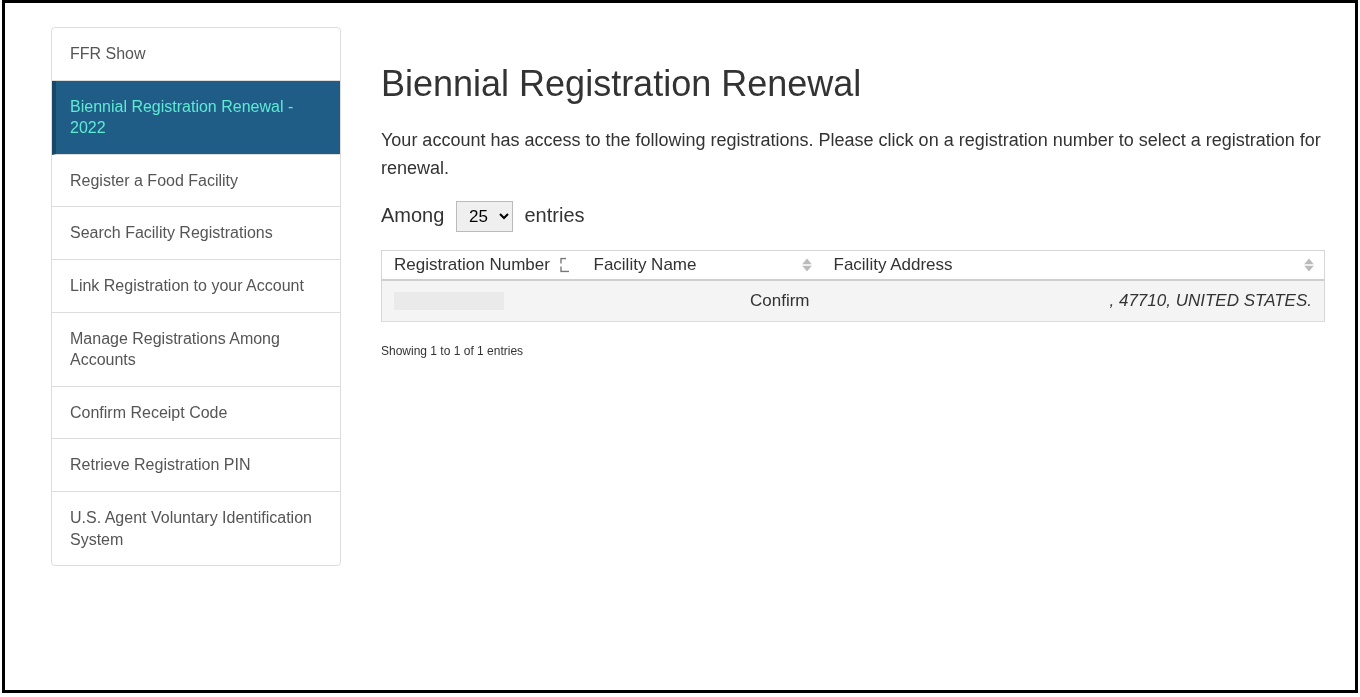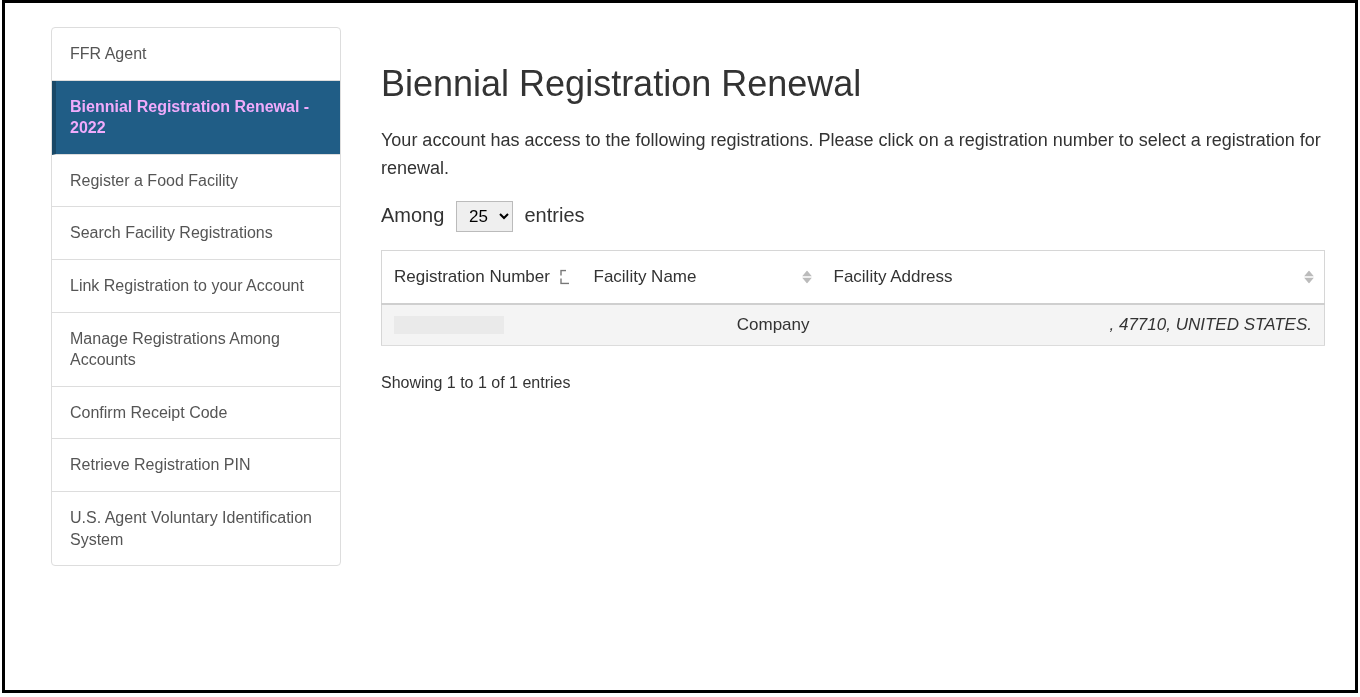--- a/index.html
+++ b/index.html
@@ -33,24 +33,23 @@
     padding:15px 18px;
     font-size:16px;
     color:#555;
     border-bottom:1px solid #ddd;
     cursor:pointer;
     line-height:1.35;
   }
   .sidebar-item:last-child { border-bottom:none; }
   .sidebar-item.active {
     background:#205d86;
-    color:#f0abfc;
+    color:#5eead4;
     border-left:4px solid #194867;
     padding-left:14px;
-    font-weight:bold;
   }
   .main {
     flex:1;
     padding-left:40px;
   }
   .page-title {
     font-size:36px;
     color:#333;
     margin:36px 0 22px 0;
     font-weight:400;
@@ -76,21 +75,21 @@
     width:100%;
     border-collapse:collapse;
     border:1px solid #d6d6d6;
     table-layout:fixed;
   }
   table.data thead th {
     text-align:left;
     font-weight:400;
     font-size:17px;
     color:#333;
-    padding:16px 12px;
+    padding:4px 12px;
     border-bottom:2px solid #cfcfcf;
     background:#fff;
     position:relative;
     margin-top:10px;
   }
   table.data tbody td {
     font-size:17px;
     color:#333;
     padding:10px 12px;
     background:#f4f4f4;
@@ -105,42 +104,42 @@
     flex-direction:column;
     vertical-align:middle;
     position:absolute;
     right:10px;
     top:50%;
     transform:translateY(-50%);
     gap:1px;
   }
   .sort-icon svg { display:block; }
   .info-text {
-    font-size:16px;
-    color:#333;
-    margin-top:28px;
+    font-size:12px;
+    color:#333;
+    margin-top:22px;
   }
   .redacted {
     display:inline-block;
     height:18px;
     background:#eaeaea;
     vertical-align:middle;
   }
   td.name-cell { text-align:right; padding-right:20px; }
   td.addr-cell { text-align:right; padding-right:14px;font-style:italic; }
   td.regnum-cell { }
 </style>
 </head>
 <body>
 
 <div class="frame">
   <div class="inner">
 
     <div class="sidebar">
-      <div class="sidebar-item"><span>FFR Agent</span></div>
+      <div class="sidebar-item"><span>FFR Show</span></div>
       <div class="sidebar-item active"><span>Biennial Registration Renewal - 2022</span></div>
       <div class="sidebar-item"><span>Register a Food Facility</span></div>
       <div class="sidebar-item"><span>Search Facility Registrations</span></div>
       <div class="sidebar-item"><span>Link Registration to your Account</span></div>
       <div class="sidebar-item"><span>Manage Registrations Among Accounts</span></div>
       <div class="sidebar-item"><span>Confirm Receipt Code</span></div>
       <div class="sidebar-item"><span>Retrieve Registration PIN</span></div>
       <div class="sidebar-item"><span>U.S. Agent Voluntary Identification System</span></div>
     </div>
 
@@ -193,21 +192,21 @@
               </span>
             </th>
           </tr>
         </thead>
         <tbody>
           <tr>
             <td class="regnum-cell">
               <span class="redacted" style="width:110px;"></span>
             </td>
             <td class="name-cell">
-              <span>Company</span>
+              <span>Confirm</span>
             </td>
             <td class="addr-cell">
               <span>, 47710, UNITED STATES.</span>
             </td>
           </tr>
         </tbody>
       </table>
 
       <div class="info-text">Showing 1 to 1 of 1 entries</div>
     </div>

